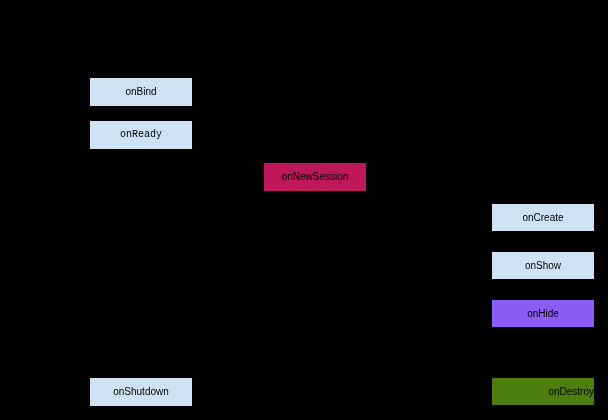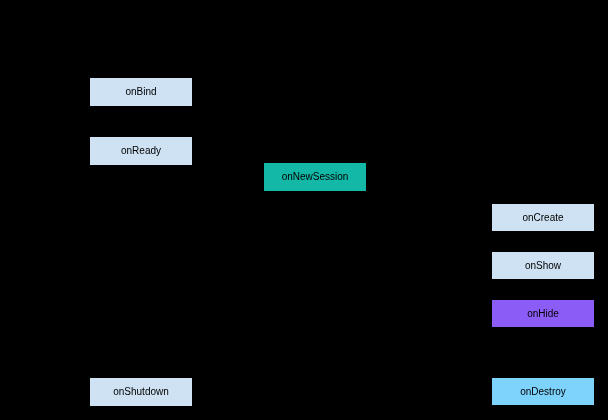--- a/index.html
+++ b/index.html
@@ -26,40 +26,40 @@
     background: #cfe2f3;
     border: 1px solid #000000;
     color: #000000;
     font-size: 10px;
     line-height: 28px;
     text-align: center;
     white-space: nowrap;
     overflow: hidden;
   }
   #node-onbind       { left: 89px;  top: 77px;  }
-  #node-onready      { left: 89px;  top: 136px; }
+  #node-onready      { left: 89px;  top: 120px; font-family: Liberation Mono, monospace; }
   #node-onnewsession { left: 263px; top: 162px; }
   #node-oncreate     { left: 491px; top: 203px; height: 29px; line-height: 27px; }
   #node-onshow       { left: 491px; top: 251px; height: 29px; line-height: 27px; }
   #node-onhide       { left: 491px; top: 299px; height: 29px; line-height: 27px; }
   #node-onshutdown   { left: 89px;  top: 377px; }
   #node-ondestroy    { left: 491px; top: 377px; height: 29px; line-height: 27px; }
 </style>
 </head>
 <body>
 
 <div class="diagram-canvas" style="background: rgb(0, 0, 0);">
   <div class="node" id="node-onbind" style="background: rgb(207, 226, 243); border-color: rgb(0, 0, 0); color: rgb(0, 0, 0);">onBind</div>
 
   <div class="node" id="node-onready" style="background: rgb(207, 226, 243); border-color: rgb(0, 0, 0); color: rgb(0, 0, 0);">onReady</div>
 
-  <div class="node" id="node-onnewsession" style="background: #14b8a6; border-color: rgb(0, 0, 0); color: rgb(0, 0, 0);">onNewSession</div>
+  <div class="node" id="node-onnewsession" style="background: #be185d; border-color: rgb(0, 0, 0); color: rgb(0, 0, 0);">onNewSession</div>
 
   <div class="node" id="node-onshow" style="background: rgb(207, 226, 243); border-color: rgb(0, 0, 0); color: rgb(0, 0, 0);">onShow</div>
 
   <div class="node" id="node-oncreate" style="background: rgb(207, 226, 243); border-color: rgb(0, 0, 0); color: rgb(0, 0, 0);">onCreate</div>
 
   <div class="node" id="node-onhide" style="background: #8b5cf6; border-color: rgb(0, 0, 0); color: rgb(0, 0, 0);">onHide</div>
 
   <div class="node" id="node-onshutdown" style="background: rgb(207, 226, 243); border-color: rgb(0, 0, 0); color: rgb(0, 0, 0);">onShutdown</div>
 
-  <div class="node" id="node-ondestroy" style="background: #7dd3fc; border-color: rgb(0, 0, 0); color: rgb(0, 0, 0);">onDestroy</div>
+  <div class="node" id="node-ondestroy" style="background: #4d7c0f; border-color: rgb(0, 0, 0); color: rgb(0, 0, 0); text-align: right;">onDestroy</div>
 </div>
 
 </body></html>

